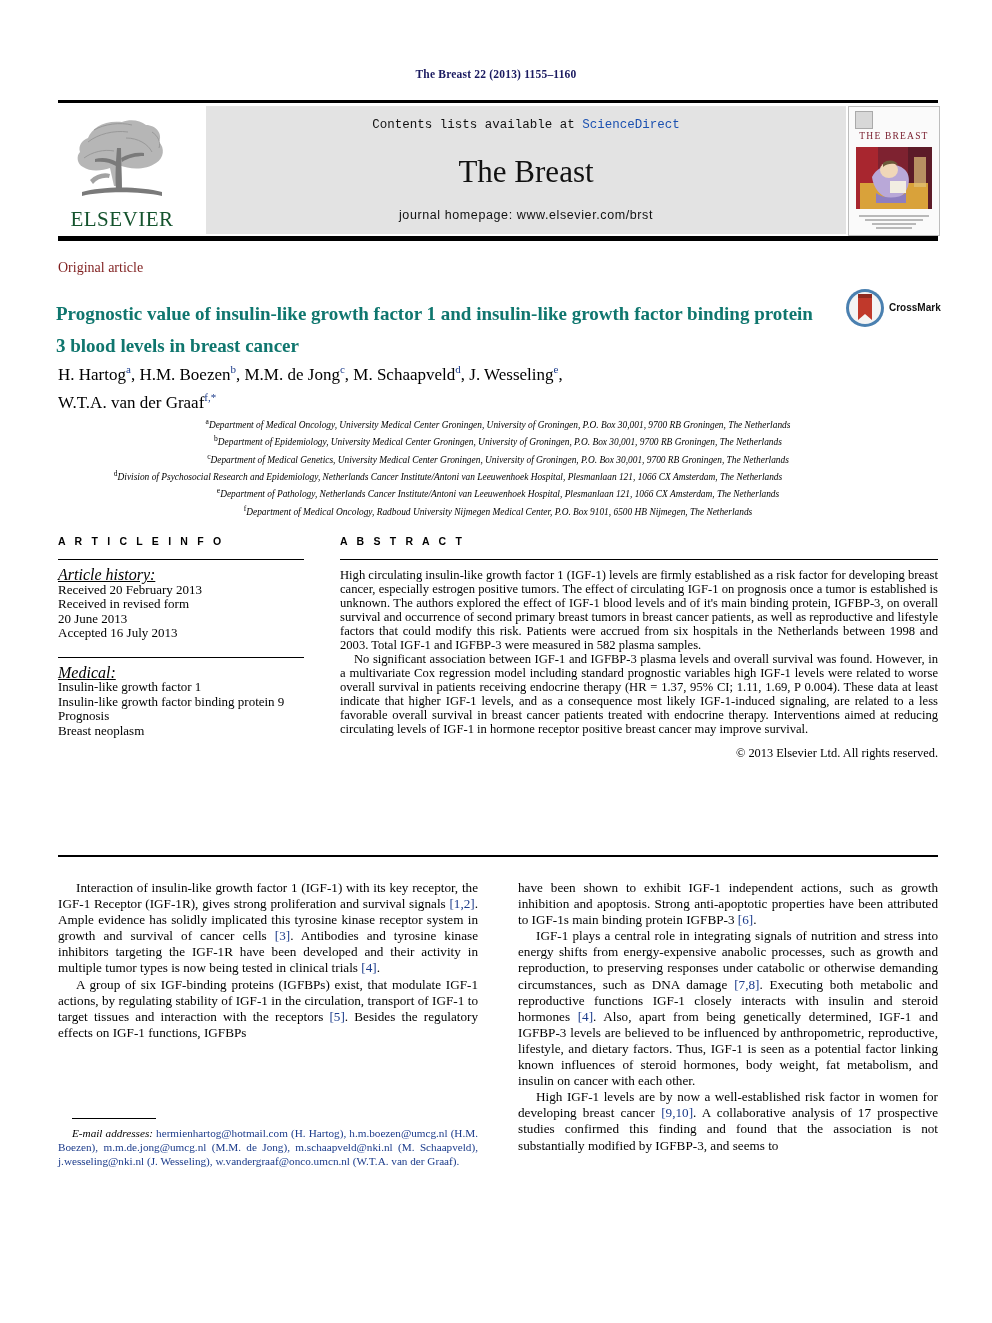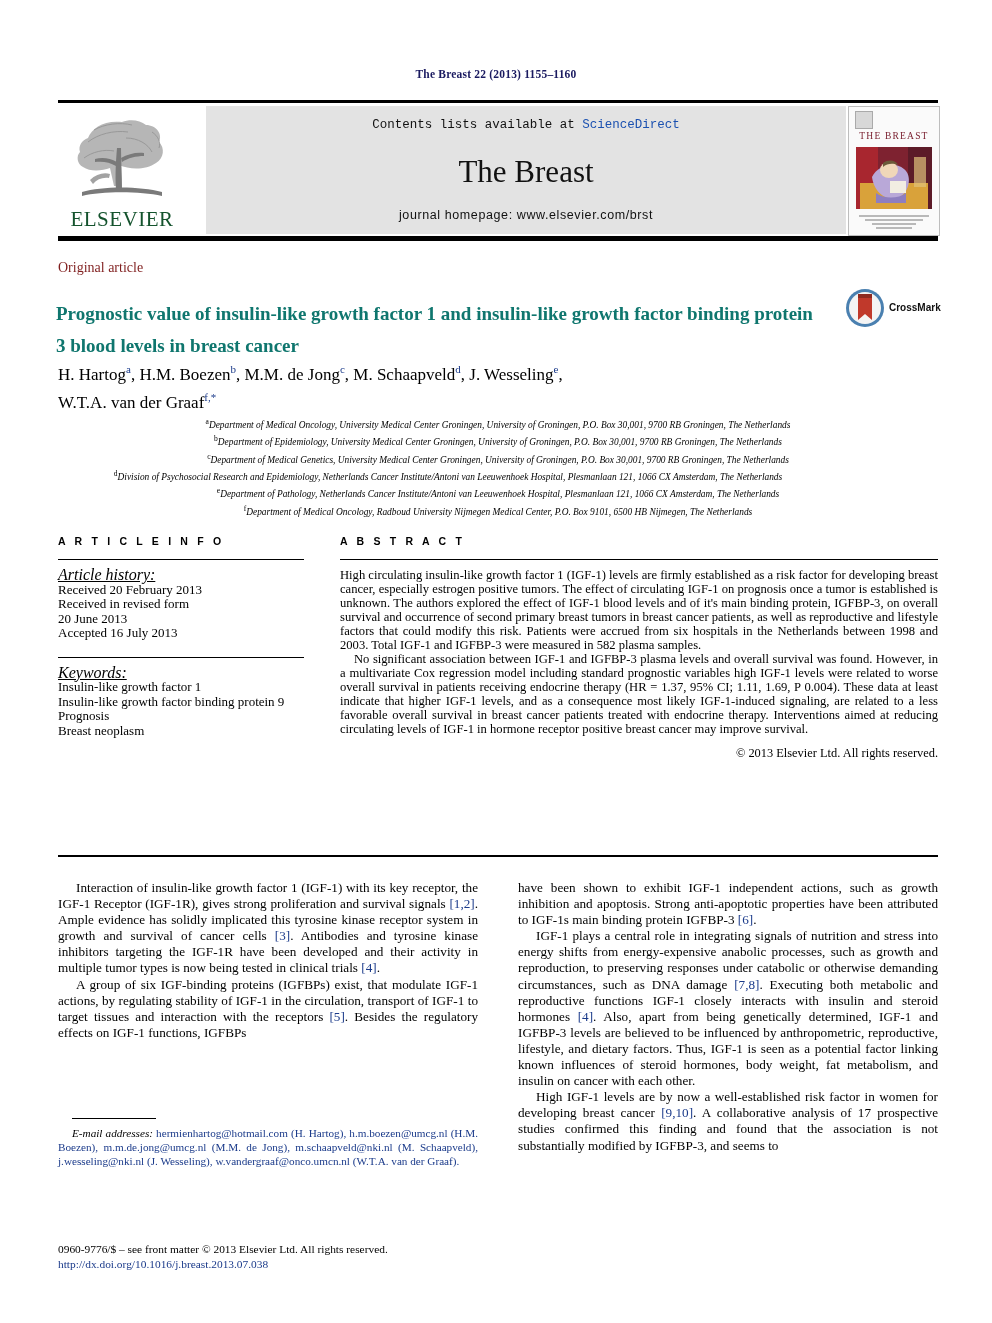--- a/index.html
+++ b/index.html
@@ -484,21 +484,21 @@
 
     <div class="col-info">
       <div class="sec-head">A R T I C L E  I N F O</div>
       <div class="hr-thin"></div>
       <div class="info-lead">Article history:</div>
       <div class="info-line">Received 20 February 2013</div>
       <div class="info-line">Received in revised form</div>
       <div class="info-line">20 June 2013</div>
       <div class="info-line">Accepted 16 July 2013</div>
       <div class="hr-thin-2"></div>
-      <div class="info-lead">Keywords:</div>
+      <div class="info-lead">Medical:</div>
       <div class="info-line">Insulin-like growth factor 1</div>
       <div class="info-line">Insulin-like growth factor binding protein 9</div>
       <div class="info-line">Prognosis</div>
       <div class="info-line">Breast neoplasm</div>
     </div>
 
     <div class="col-abstract">
       <div class="sec-head">A B S T R A C T</div>
       <div class="hr-thin"></div>
       <p class="abstract-p">High circulating insulin-like growth factor 1 (IGF-1) levels are firmly established as a risk factor for developing breast cancer, especially estrogen positive tumors. The effect of circulating IGF-1 on prognosis once a tumor is established is unknown. The authors explored the effect of IGF-1 blood levels and of it's main binding protein, IGFBP-3, on overall survival and occurrence of second primary breast tumors in breast cancer patients, as well as reproductive and lifestyle factors that could modify this risk. Patients were accrued from six hospitals in the Netherlands between 1998 and 2003. Total IGF-1 and IGFBP-3 were measured in 582 plasma samples.</p>
@@ -522,18 +522,14 @@
   </div>
 
   <div class="footnote-rule"></div>
   <div class="footnote">
     <div style="text-indent:14px">
       <span class="em">E-mail addresses:</span>
       <span class="mail">hermienhartog@hotmail.com (H. Hartog), h.m.boezen@umcg.nl (H.M. Boezen), m.m.de.jong@umcg.nl (M.M. de Jong), m.schaapveld@nki.nl (M. Schaapveld), j.wesseling@nki.nl (J. Wesseling), w.vandergraaf@onco.umcn.nl (W.T.A. van der Graaf).</span>
     </div>
   </div>
 
-  <div class="imprint">
-    <div>0960-9776/$ – see front matter © 2013 Elsevier Ltd. All rights reserved.</div>
-    <div class="doi">http://dx.doi.org/10.1016/j.breast.2013.07.038</div>
-  </div>
 
 </div>
 
 </body></html>

